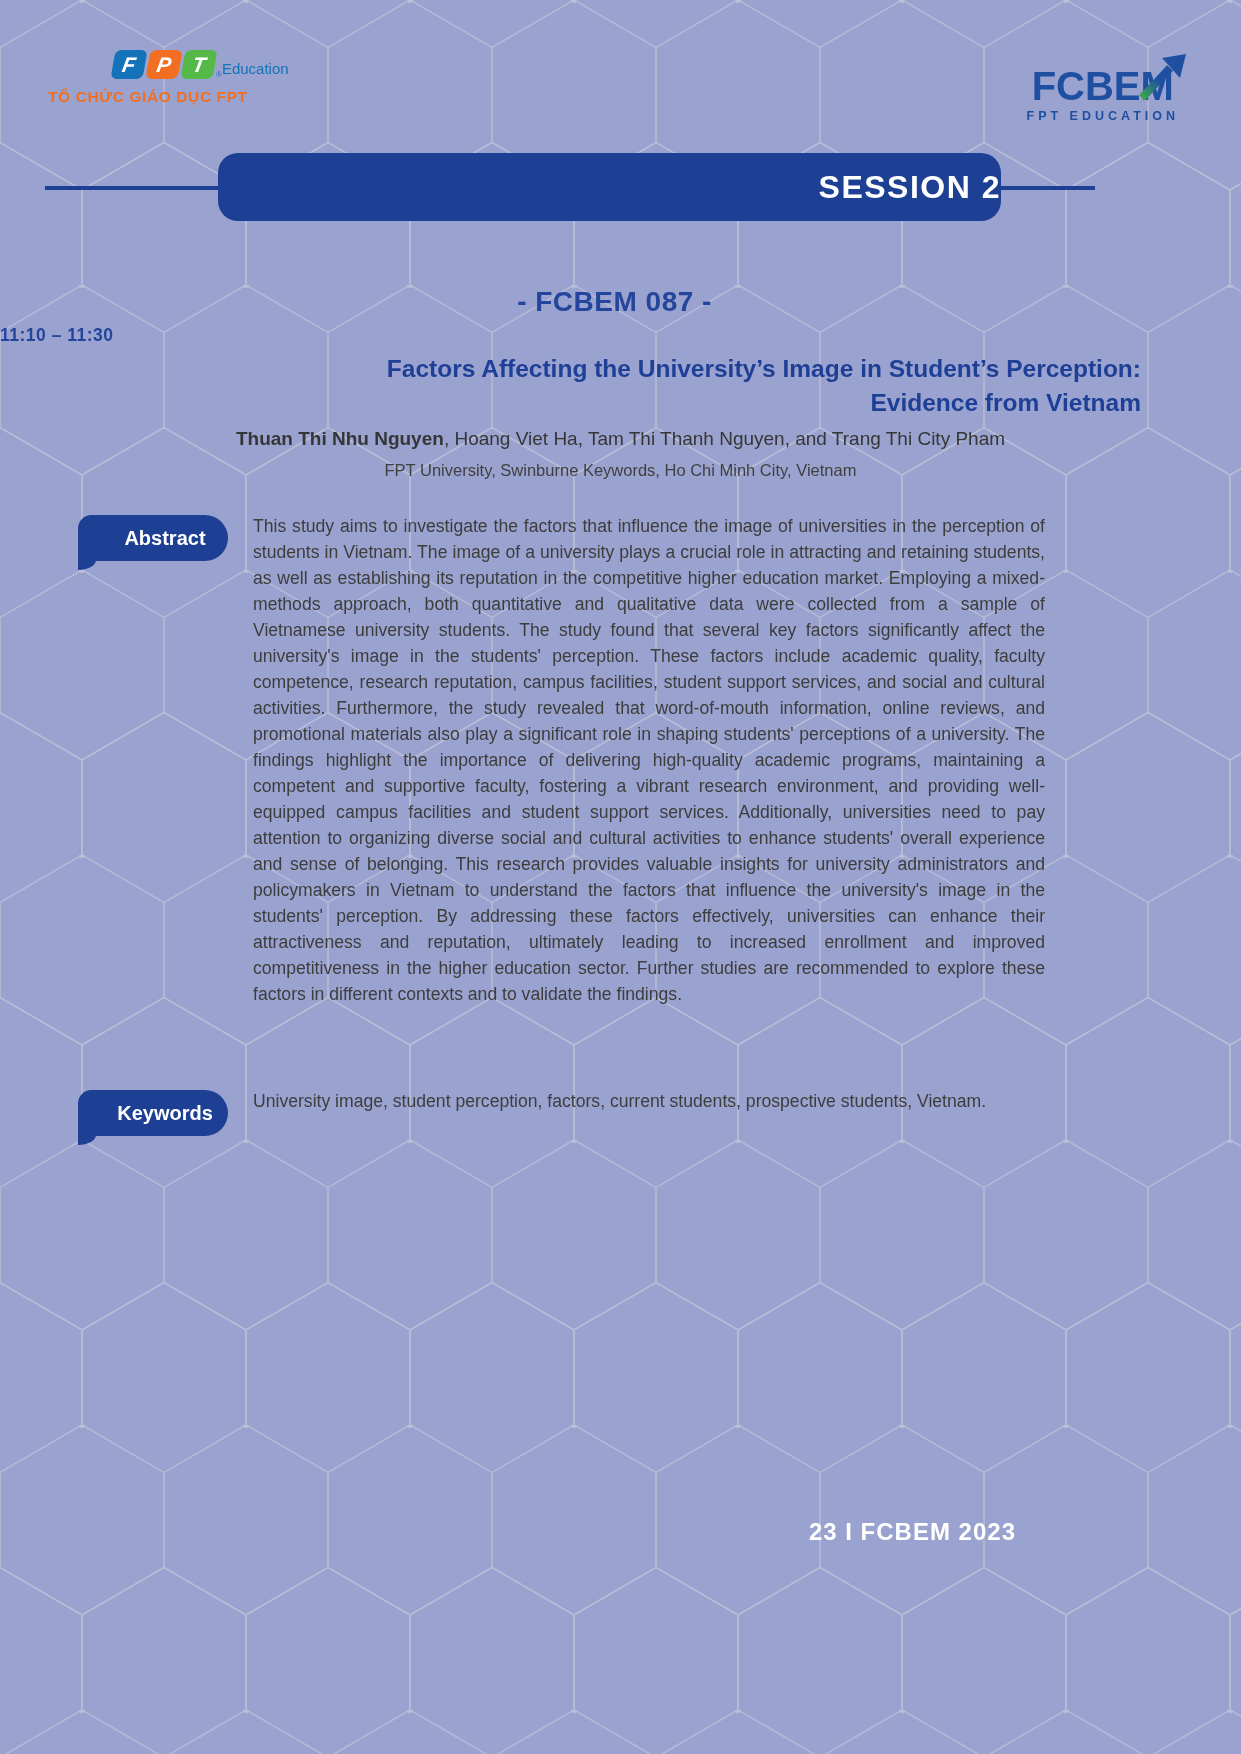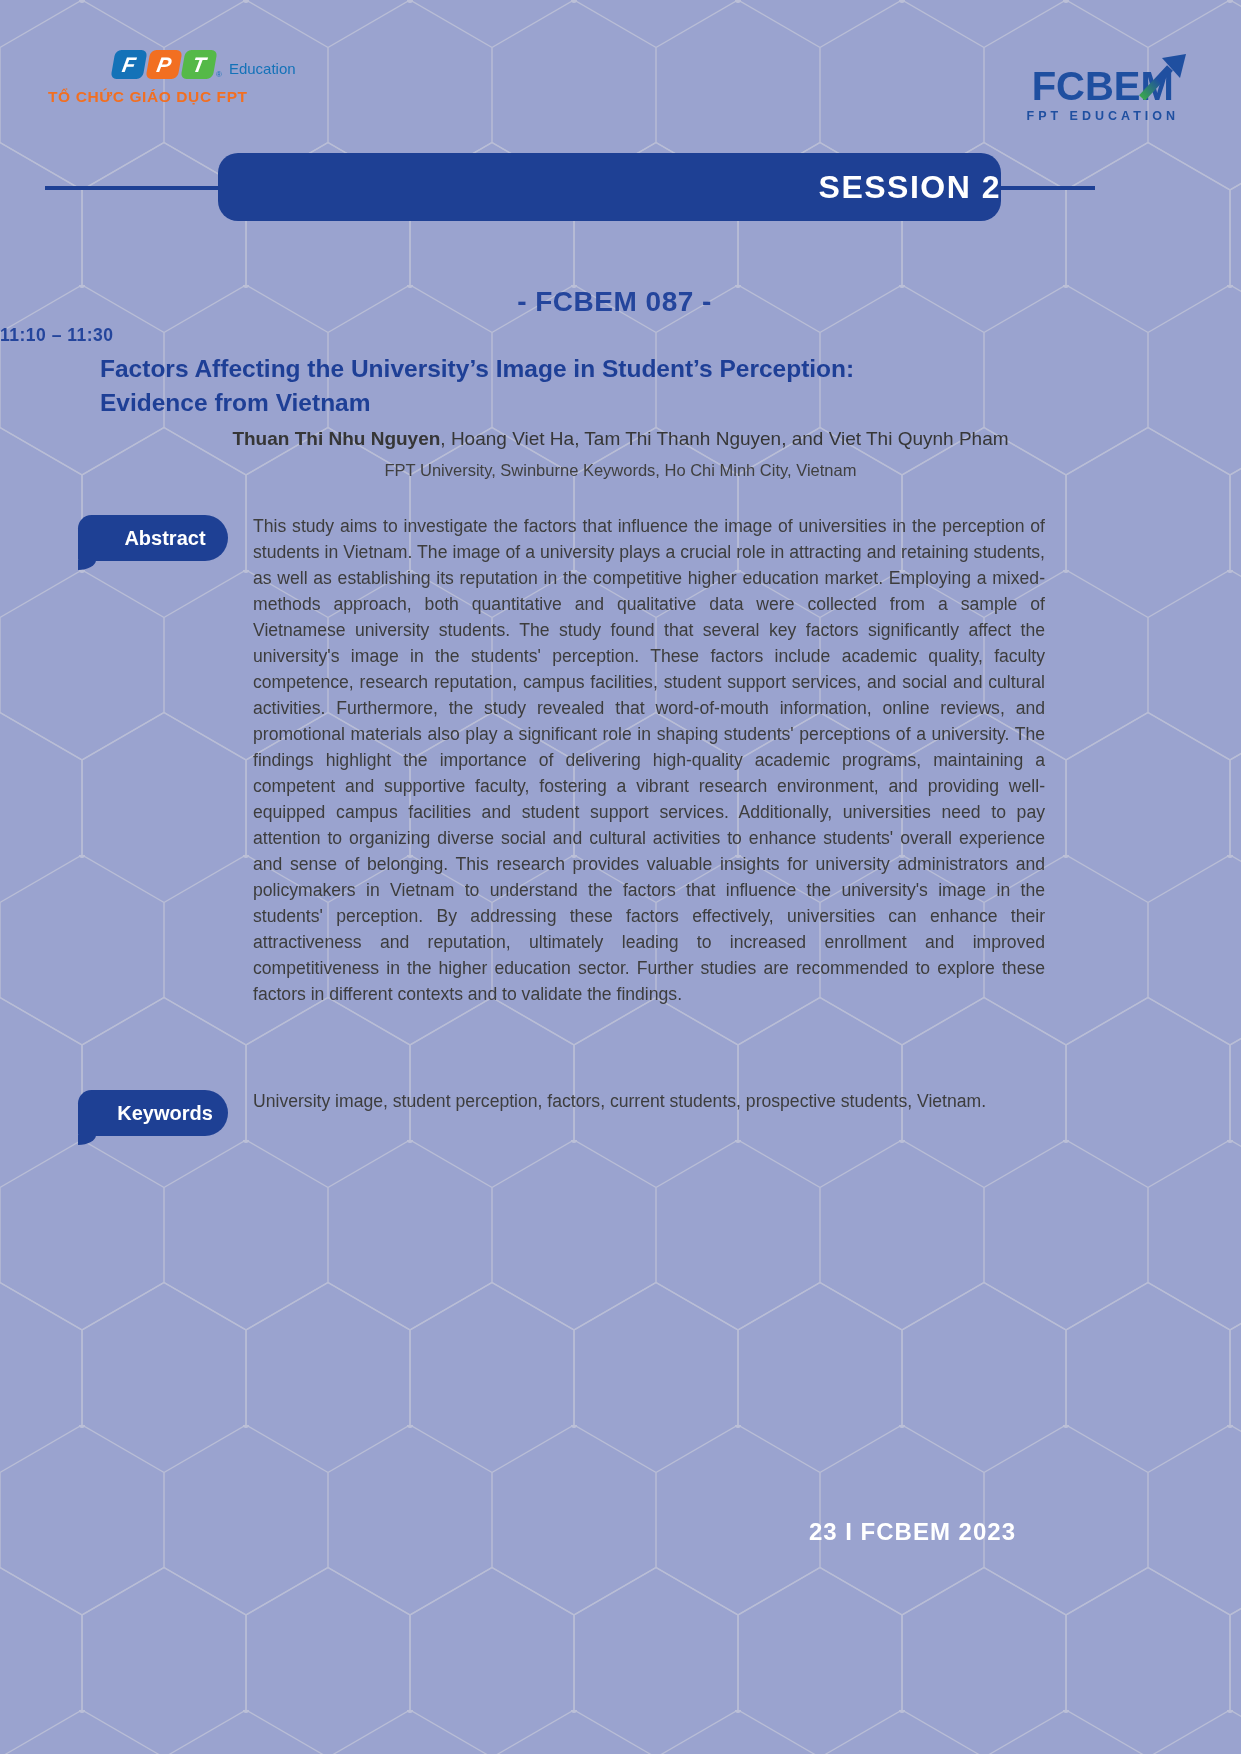--- a/index.html
+++ b/index.html
@@ -18,21 +18,21 @@
   .fpt-blocks { display:flex; gap:3px; margin-left:65px; align-items:flex-end; }
   .fpt-block {
     width:32px; height:29px; border-radius:6px; transform:skewX(-10deg);
     display:flex; align-items:center; justify-content:center;
     color:#fff; font-weight:bold; font-style:italic; font-size:21px;
   }
   .blk-f { background:#1472b8; }
   .blk-p { background:#f26f21; }
   .blk-t { background:#55b948; }
   .fpt-reg { font-size:8px; color:#1472b8; align-self:flex-end; margin-left:1px; }
-  .fpt-education { font-size:15px; color:#1472b8; margin-left:7px; align-self:center; padding-top:8px; }
+  .fpt-education { font-size:15px; color:#1472b8; align-self:center; padding-top:8px; }
   .fpt-row { display:flex; align-items:center; }
   .fpt-org {
     margin-top:9px; color:#f26f21; font-weight:bold; font-size:15.5px; letter-spacing:0.6px;
   }
   .fcbem-logo { position:absolute; right:62px; top:66px; text-align:center; }
   .fcbem-word {
     position:relative; display:inline-block; color:#1f4fa0; font-weight:800;
     font-size:40px; letter-spacing:0px; line-height:1;
   }
   .fcbem-arrow { position:absolute; right:-14px; top:-14px; }
@@ -54,21 +54,21 @@
   
   .paper-code {
     position:absolute; top:286px; left:0; right:12px; text-align:center;
     color:#24459c; font-weight:800; font-size:28px; letter-spacing:0.5px;
   }
   .paper-time {
     position:absolute; top:325px; left:0; right:0; text-align:left;
     color:#24459c; font-weight:600; font-size:17.5px; letter-spacing:0.5px;
   }
   .paper-title {
-    position:absolute; top:352px; left:100px; right:100px; text-align:left;
+    position:absolute; top:352px; left:100px; right:100px; text-align:right;
     color:#1e3f96; font-weight:800; font-size:24.5px; line-height:34px;
   }
   .paper-authors {
     position:absolute; top:428px; left:60px; right:60px; text-align:center;
     color:#363636; font-size:19px;
   }
   .paper-authors .lead { font-weight:bold; }
   .paper-affiliation {
     position:absolute; top:461px; left:60px; right:60px; text-align:center;
     color:#404040; font-size:16.5px;
@@ -156,21 +156,21 @@
     <div class="banner">
       <span class="banner-text">SESSION 2</span>
     </div>
 
     <div class="paper-code">- FCBEM 087 -</div>
     <div class="paper-time">11:10 – 11:30</div>
     <div class="paper-title">
       <div>Factors Affecting the University’s Image in Student’s Perception:</div>
       <div>Evidence from Vietnam</div>
     </div>
-    <div class="paper-authors"><span class="lead">Thuan Thi Nhu Nguyen</span><span>, Hoang Viet Ha, Tam Thi Thanh Nguyen, and Viet Thi Quynh Pham</span></div>
+    <div class="paper-authors"><span class="lead">Thuan Thi Nhu Nguyen</span><span>, Hoang Viet Ha, Tam Thi Thanh Nguyen, and Trang Thi City Pham</span></div>
     <div class="paper-affiliation">FPT University, Swinburne Keywords, Ho Chi Minh City, Vietnam</div>
 
     <div class="label-row row-abstract">
       <div class="badge">
         <span class="badge-text">Abstract</span>
       </div>
       <div class="body-text">This study aims to investigate the factors that influence the image of universities in the perception of students in Vietnam. The image of a university plays a crucial role in attracting and retaining students, as well as establishing its reputation in the competitive higher education market. Employing a mixed-methods approach, both quantitative and qualitative data were collected from a sample of Vietnamese university students. The study found that several key factors significantly affect the university's image in the students' perception. These factors include academic quality, faculty competence, research reputation, campus facilities, student support services, and social and cultural activities. Furthermore, the study revealed that word-of-mouth information, online reviews, and promotional materials also play a significant role in shaping students' perceptions of a university. The findings highlight the importance of delivering high-quality academic programs, maintaining a competent and supportive faculty, fostering a vibrant research environment, and providing well-equipped campus facilities and student support services. Additionally, universities need to pay attention to organizing diverse social and cultural activities to enhance students' overall experience and sense of belonging. This research provides valuable insights for university administrators and policymakers in Vietnam to understand the factors that influence the university's image in the students' perception. By addressing these factors effectively, universities can enhance their attractiveness and reputation, ultimately leading to increased enrollment and improved competitiveness in the higher education sector. Further studies are recommended to explore these factors in different contexts and to validate the findings.</div>
     </div>
 
     <div class="label-row row-keywords">

